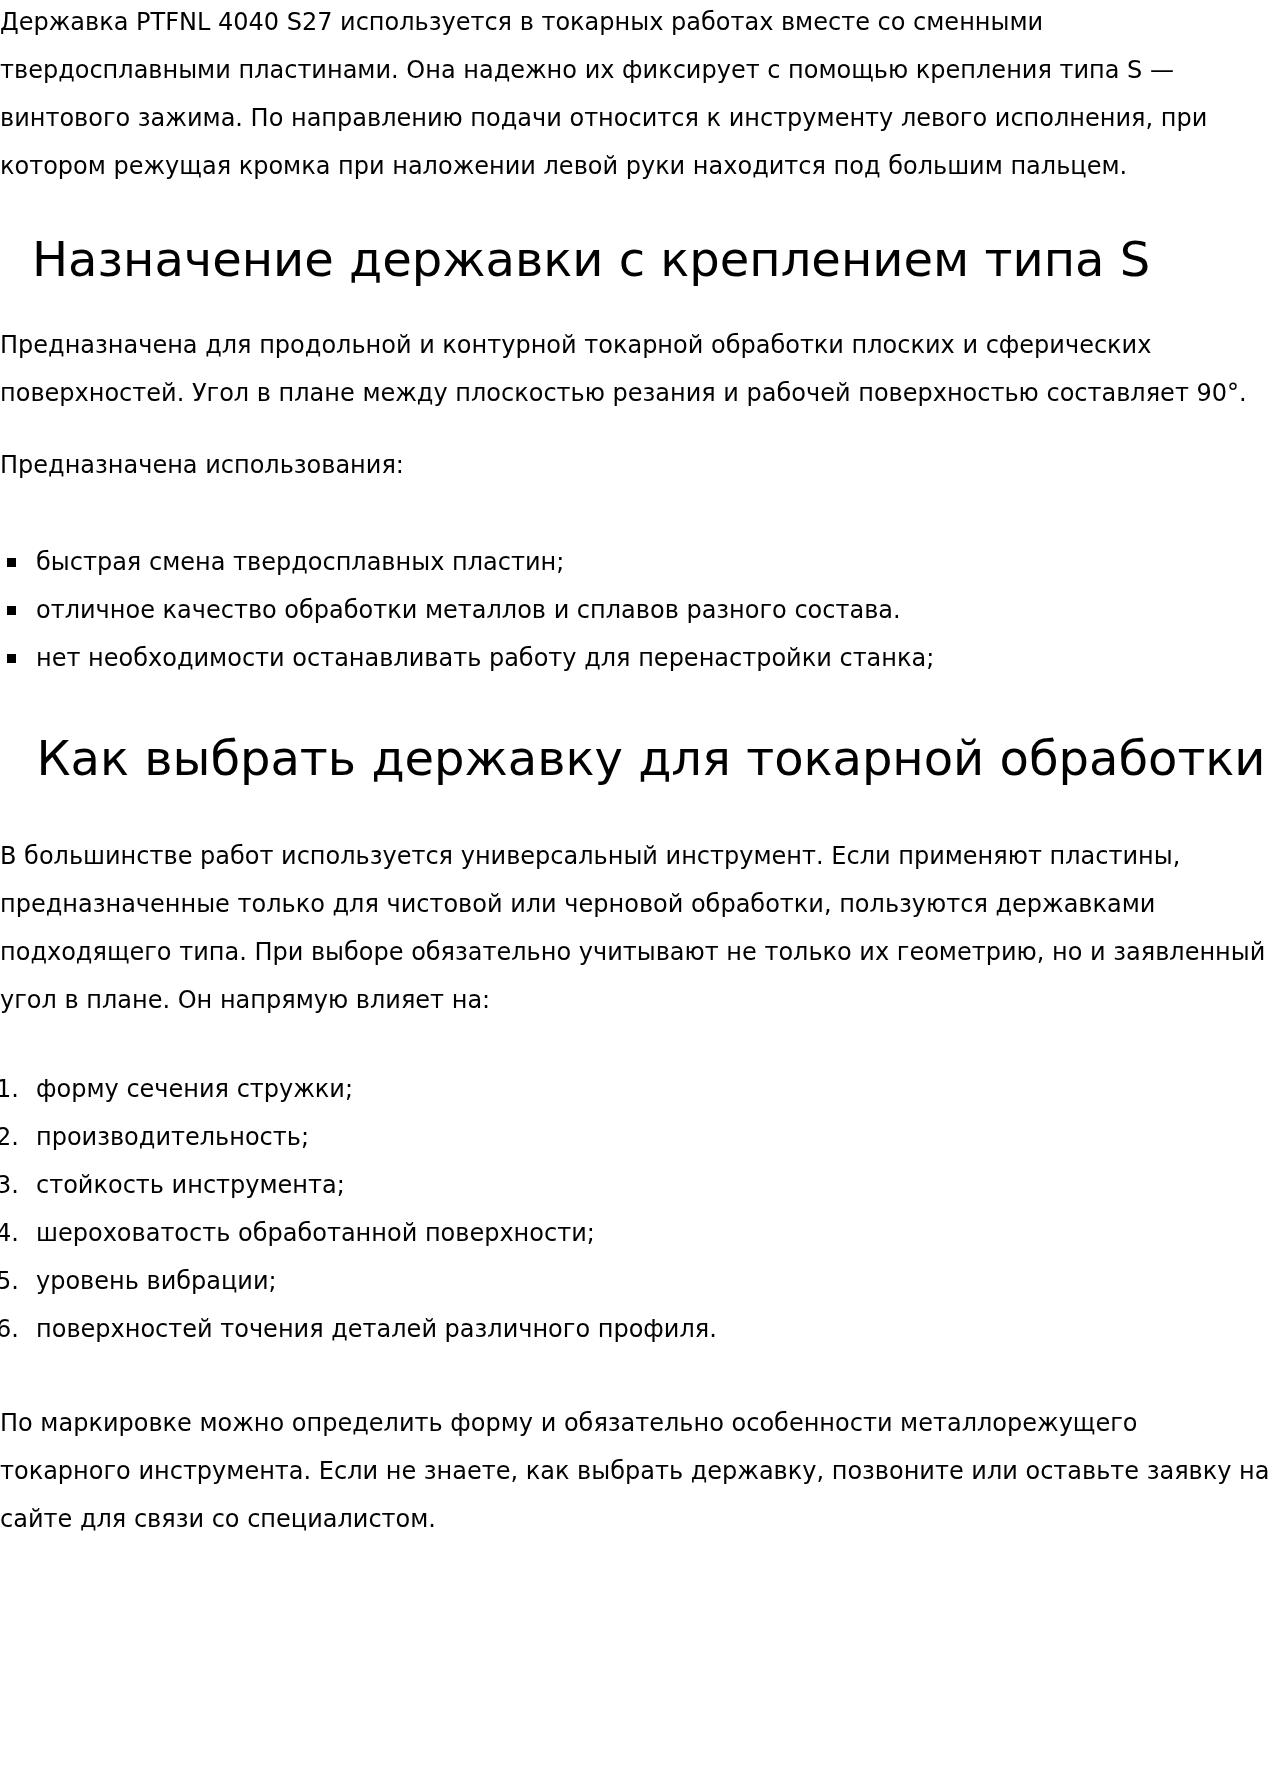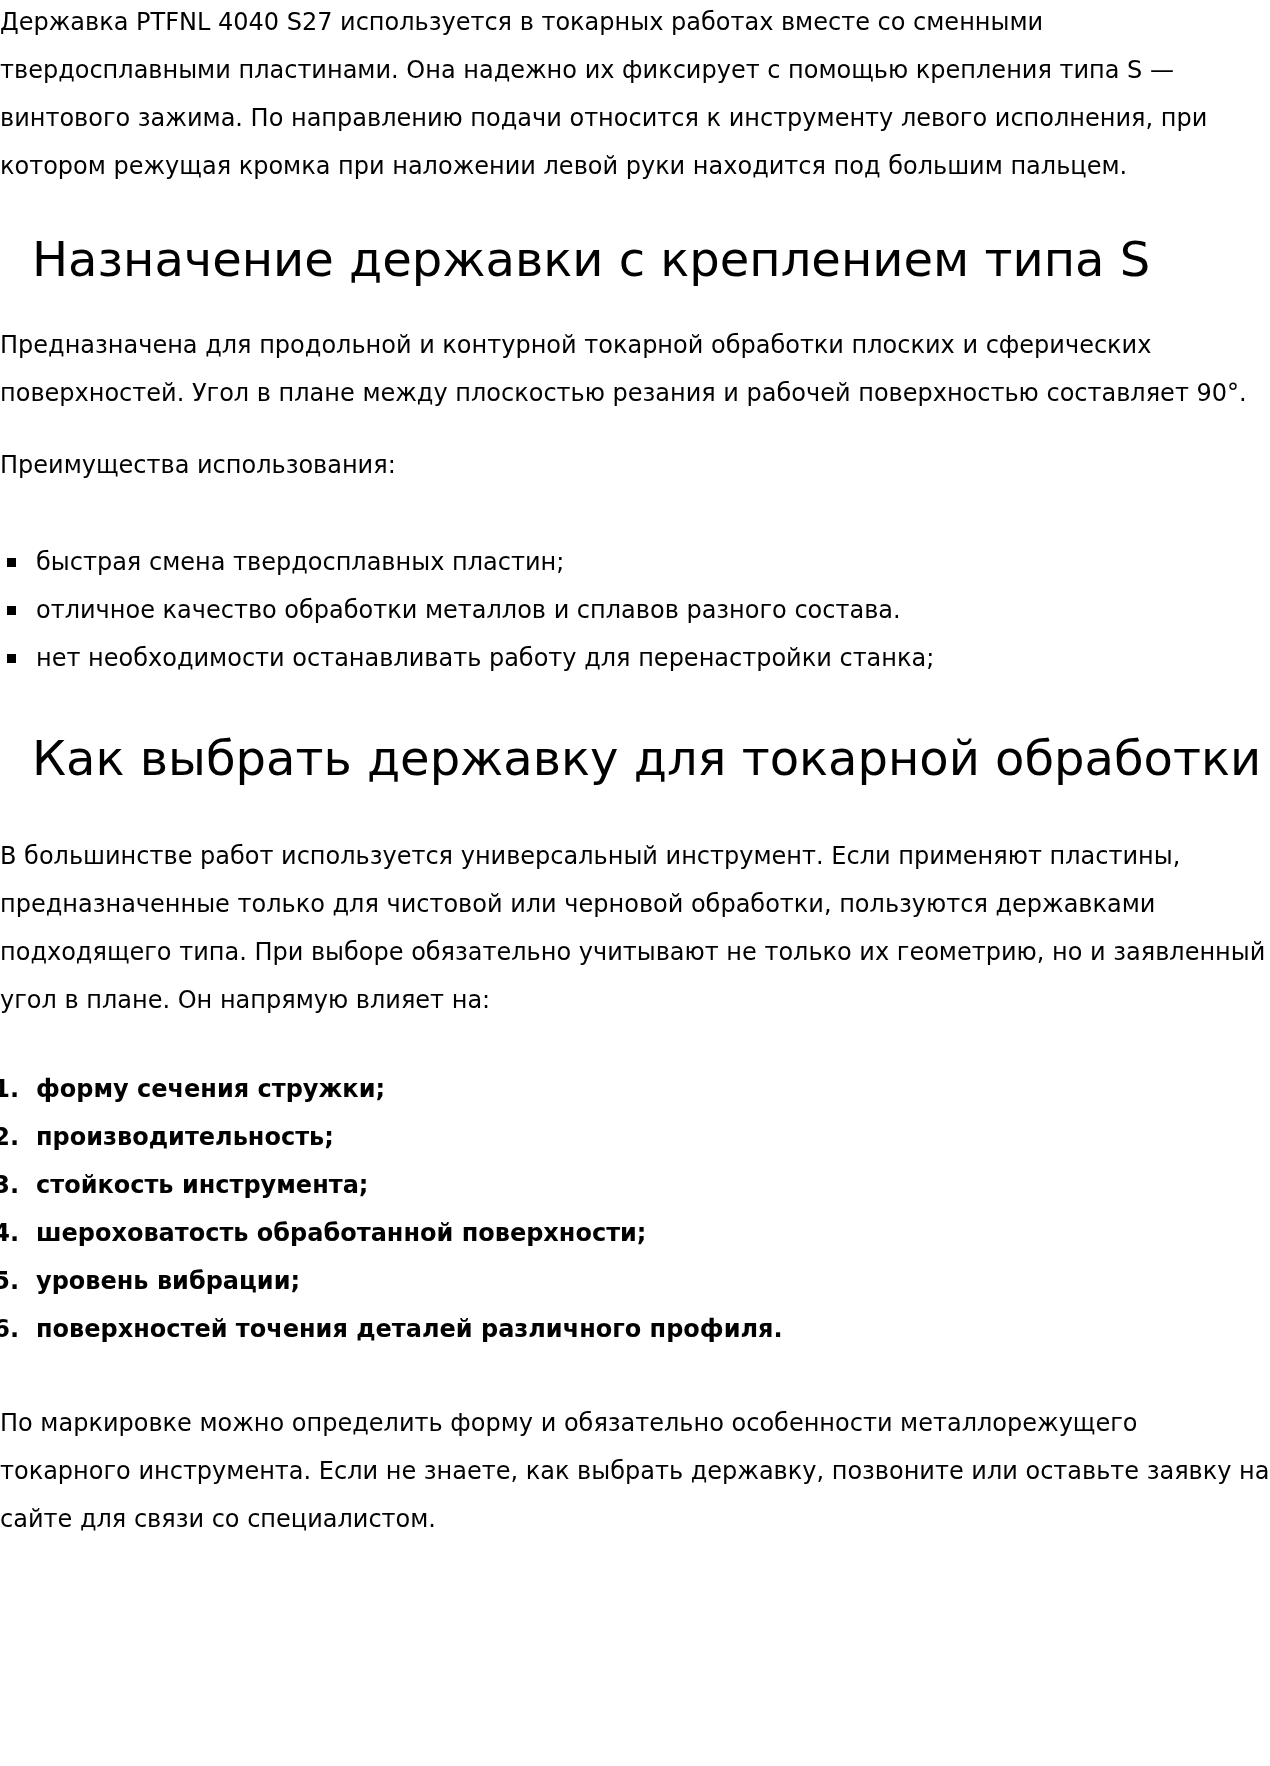--- a/index.html
+++ b/index.html
@@ -16,28 +16,28 @@
   article { width: 1270px; }
   p { margin: 24px 0; }
   article > p:first-child { margin-top: -2px; }
   h1, h2 {
     font-weight: 400;
     font-size: 48px;
     line-height: 1.2;
     padding-left: 32px;
   }
   h1 { margin: 41px 0 32px; }
-  h2 { margin: 29px 0 45px; }
+  h2 { margin: 29px 0 45px; text-align: center; }
   ul, ol {
     list-style: none;
     padding: 0 0 0 36px;
     margin: 0;
   }
   ul { margin: 49px 0 48px; }
-  ol { margin: 41px 0 46px; counter-reset: item; font-weight: bold; }
+  ol { margin: 41px 0 46px; counter-reset: item; }
   li { position: relative; }
   ul li::before {
     content: "";
     position: absolute;
     width: 9px;
     height: 9px;
     background: #000000;
     top: 20px;
     right: calc(100% + 20px);
   }
@@ -54,21 +54,21 @@
 <body>
 
 <article>
 
   <p>Державка PTFNL 4040 S27 используется в токарных работах вместе со сменными твердосплавными пластинами. Она надежно их фиксирует с помощью крепления типа S — винтового зажима. По направлению подачи относится к инструменту левого исполнения, при котором режущая кромка при наложении левой руки находится под большим пальцем.</p>
 
   <h1>Назначение державки с креплением типа S</h1>
 
   <p>Предназначена для продольной и контурной токарной обработки плоских и сферических поверхностей. Угол в плане между плоскостью резания и рабочей поверхностью составляет 90°.</p>
 
-  <p>Преимущества использования:</p>
+  <p>Предназначена использования:</p>
 
   <ul>
     <li>быстрая смена твердосплавных пластин;</li>
     <li>отличное качество обработки металлов и сплавов разного состава.</li>
     <li>нет необходимости останавливать работу для перенастройки станка;</li>
   </ul>
 
 
   <h2>Как выбрать державку для токарной обработки</h2>
 

